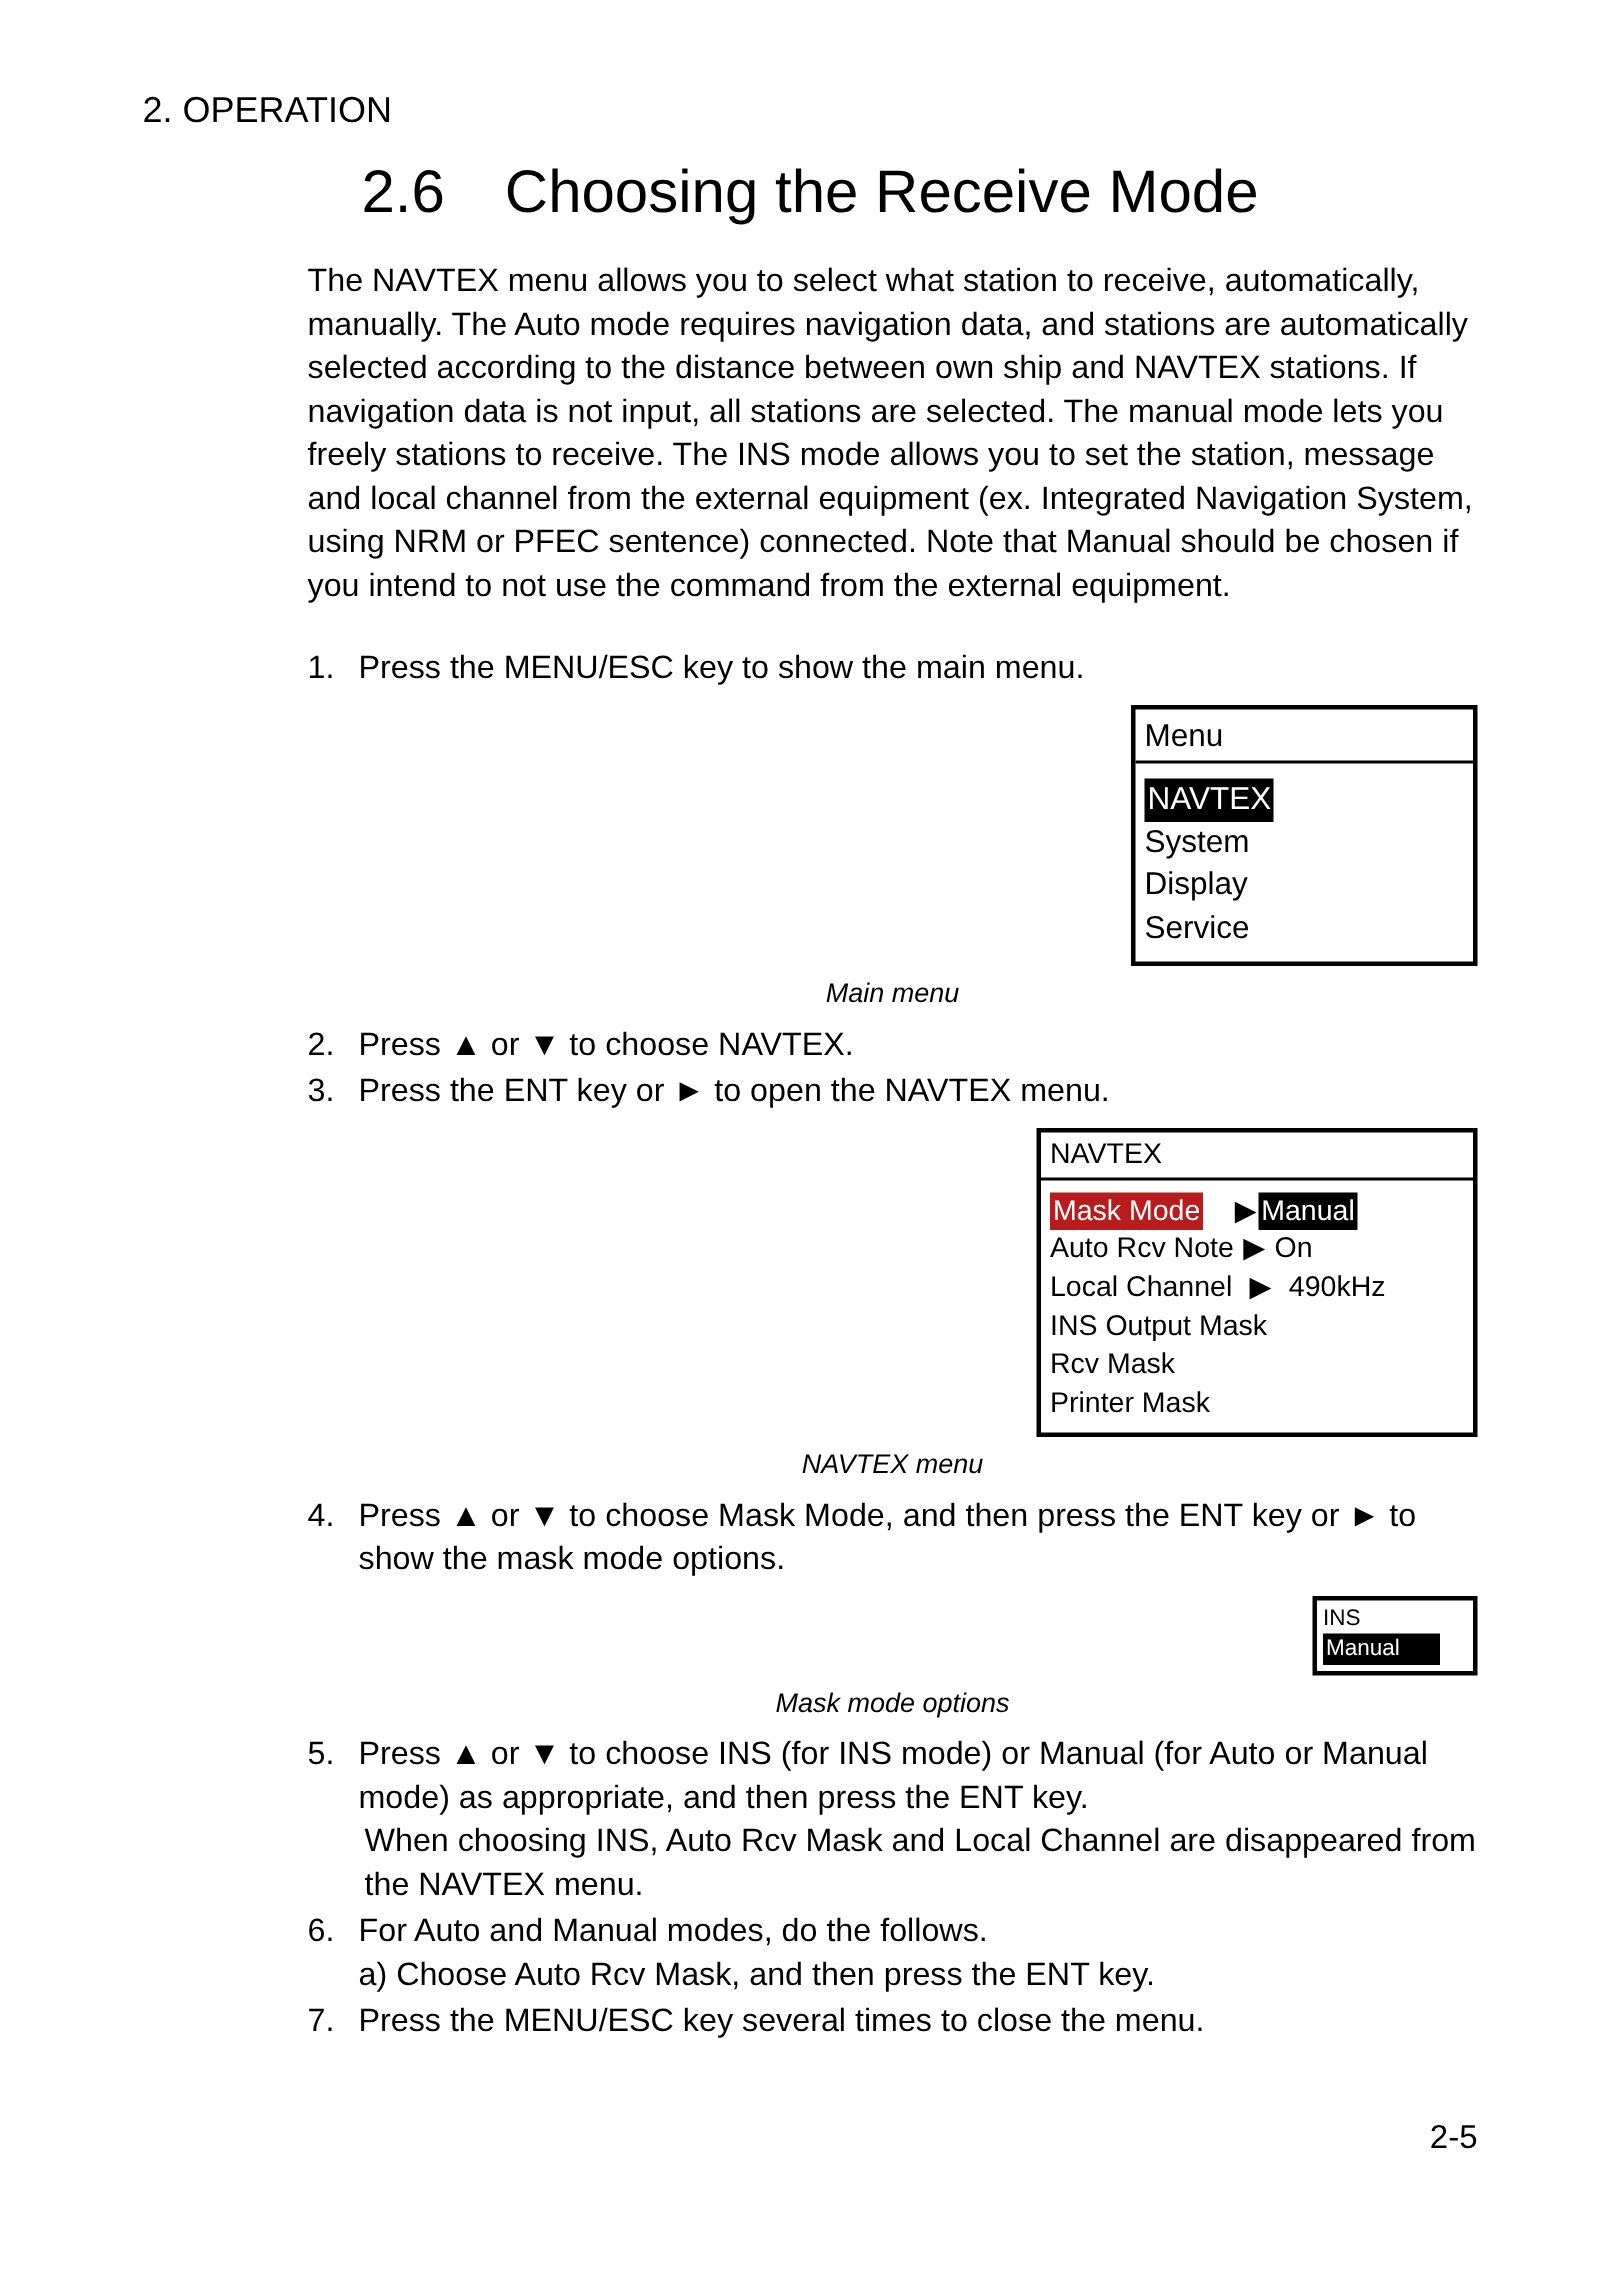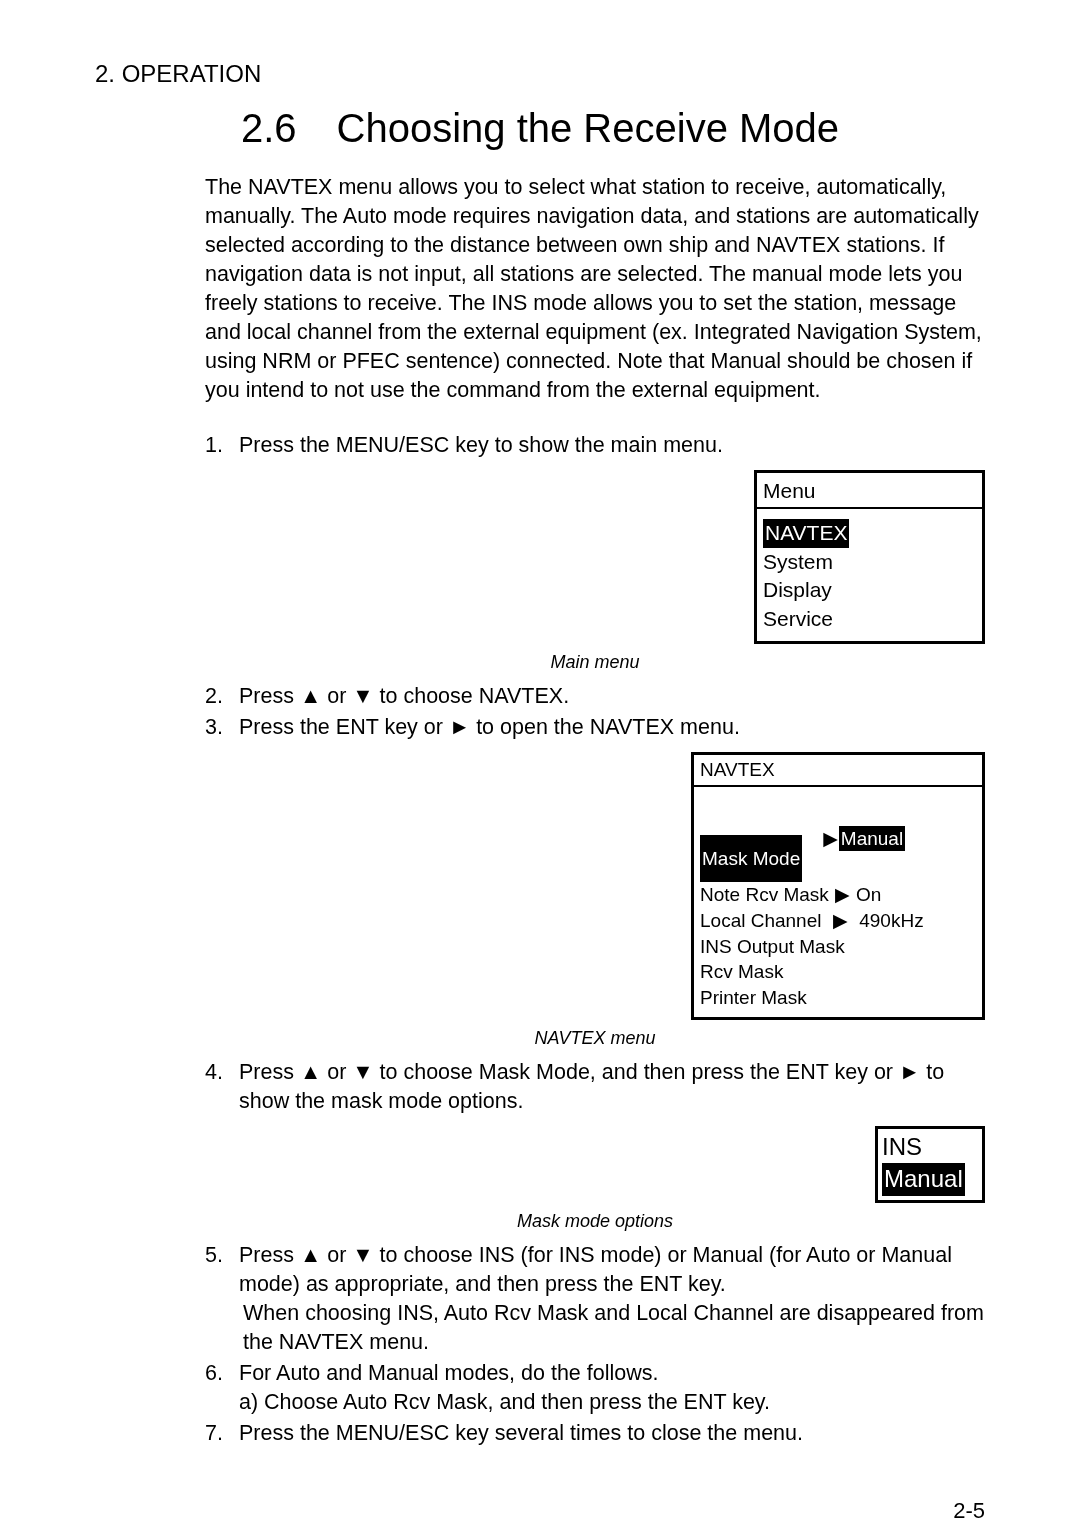--- a/index.html
+++ b/index.html
@@ -106,42 +106,41 @@
   }
   .navtex-body {
     padding: 8px 6px 6px 6px;
   }
   .navtex-row {
     padding: 0;
     display: flex;
     align-items: center;
   }
   .navtex-label-hl {
-    background: #000000;
-    color: #fff;
-    padding: 11px 2px;
-    margin-top: 40px;
+    background: #b91c1c;
+    color: #fff;
+    padding: 0 2px;
   }
   .navtex-gap {
     width: 20px;
     display: inline-block;
   }
   .navtex-arrow {
     margin: 0 1px 0 1px;
   }
   .navtex-value-hl {
     background: #000;
     color: #fff;
     padding: 0 2px;
   }
   
   .mask-box {
     border: 3px solid #000;
     width: 96px;
-    font-size: 24px;
+    font-size: 15px;
     padding: 2px 4px 4px 4px;
   }
   .mask-item {
     padding: 0;
   }
   .mask-hl {
     background: #000;
     color: #fff;
     padding: 0 2px;
     display: inline-block;
@@ -201,21 +200,21 @@
       <div class="navtex-box">
         <div class="navtex-title">NAVTEX</div>
         <div class="navtex-body">
           <div class="navtex-row">
             <span class="navtex-label-hl">Mask Mode</span>
               <span class="navtex-gap"></span>
               <span class="navtex-arrow">▶</span>
               <span class="navtex-value-hl">Manual</span>
           </div>
           <div class="navtex-row">
-            <span>Note Rcv Mask</span>&nbsp;<span class="navtex-arrow">▶</span>&nbsp;<span>On</span>
+            <span>Auto Rcv Note</span>&nbsp;<span class="navtex-arrow">▶</span>&nbsp;<span>On</span>
           </div>
           <div class="navtex-row">
             <span>Local Channel</span>&nbsp;&nbsp;<span class="navtex-arrow">▶</span>&nbsp;&nbsp;<span>490kHz</span>
           </div>
           <div class="navtex-row">
             <span>INS Output Mask</span>
           </div>
           <div class="navtex-row">
             <span>Rcv Mask</span>
           </div>

